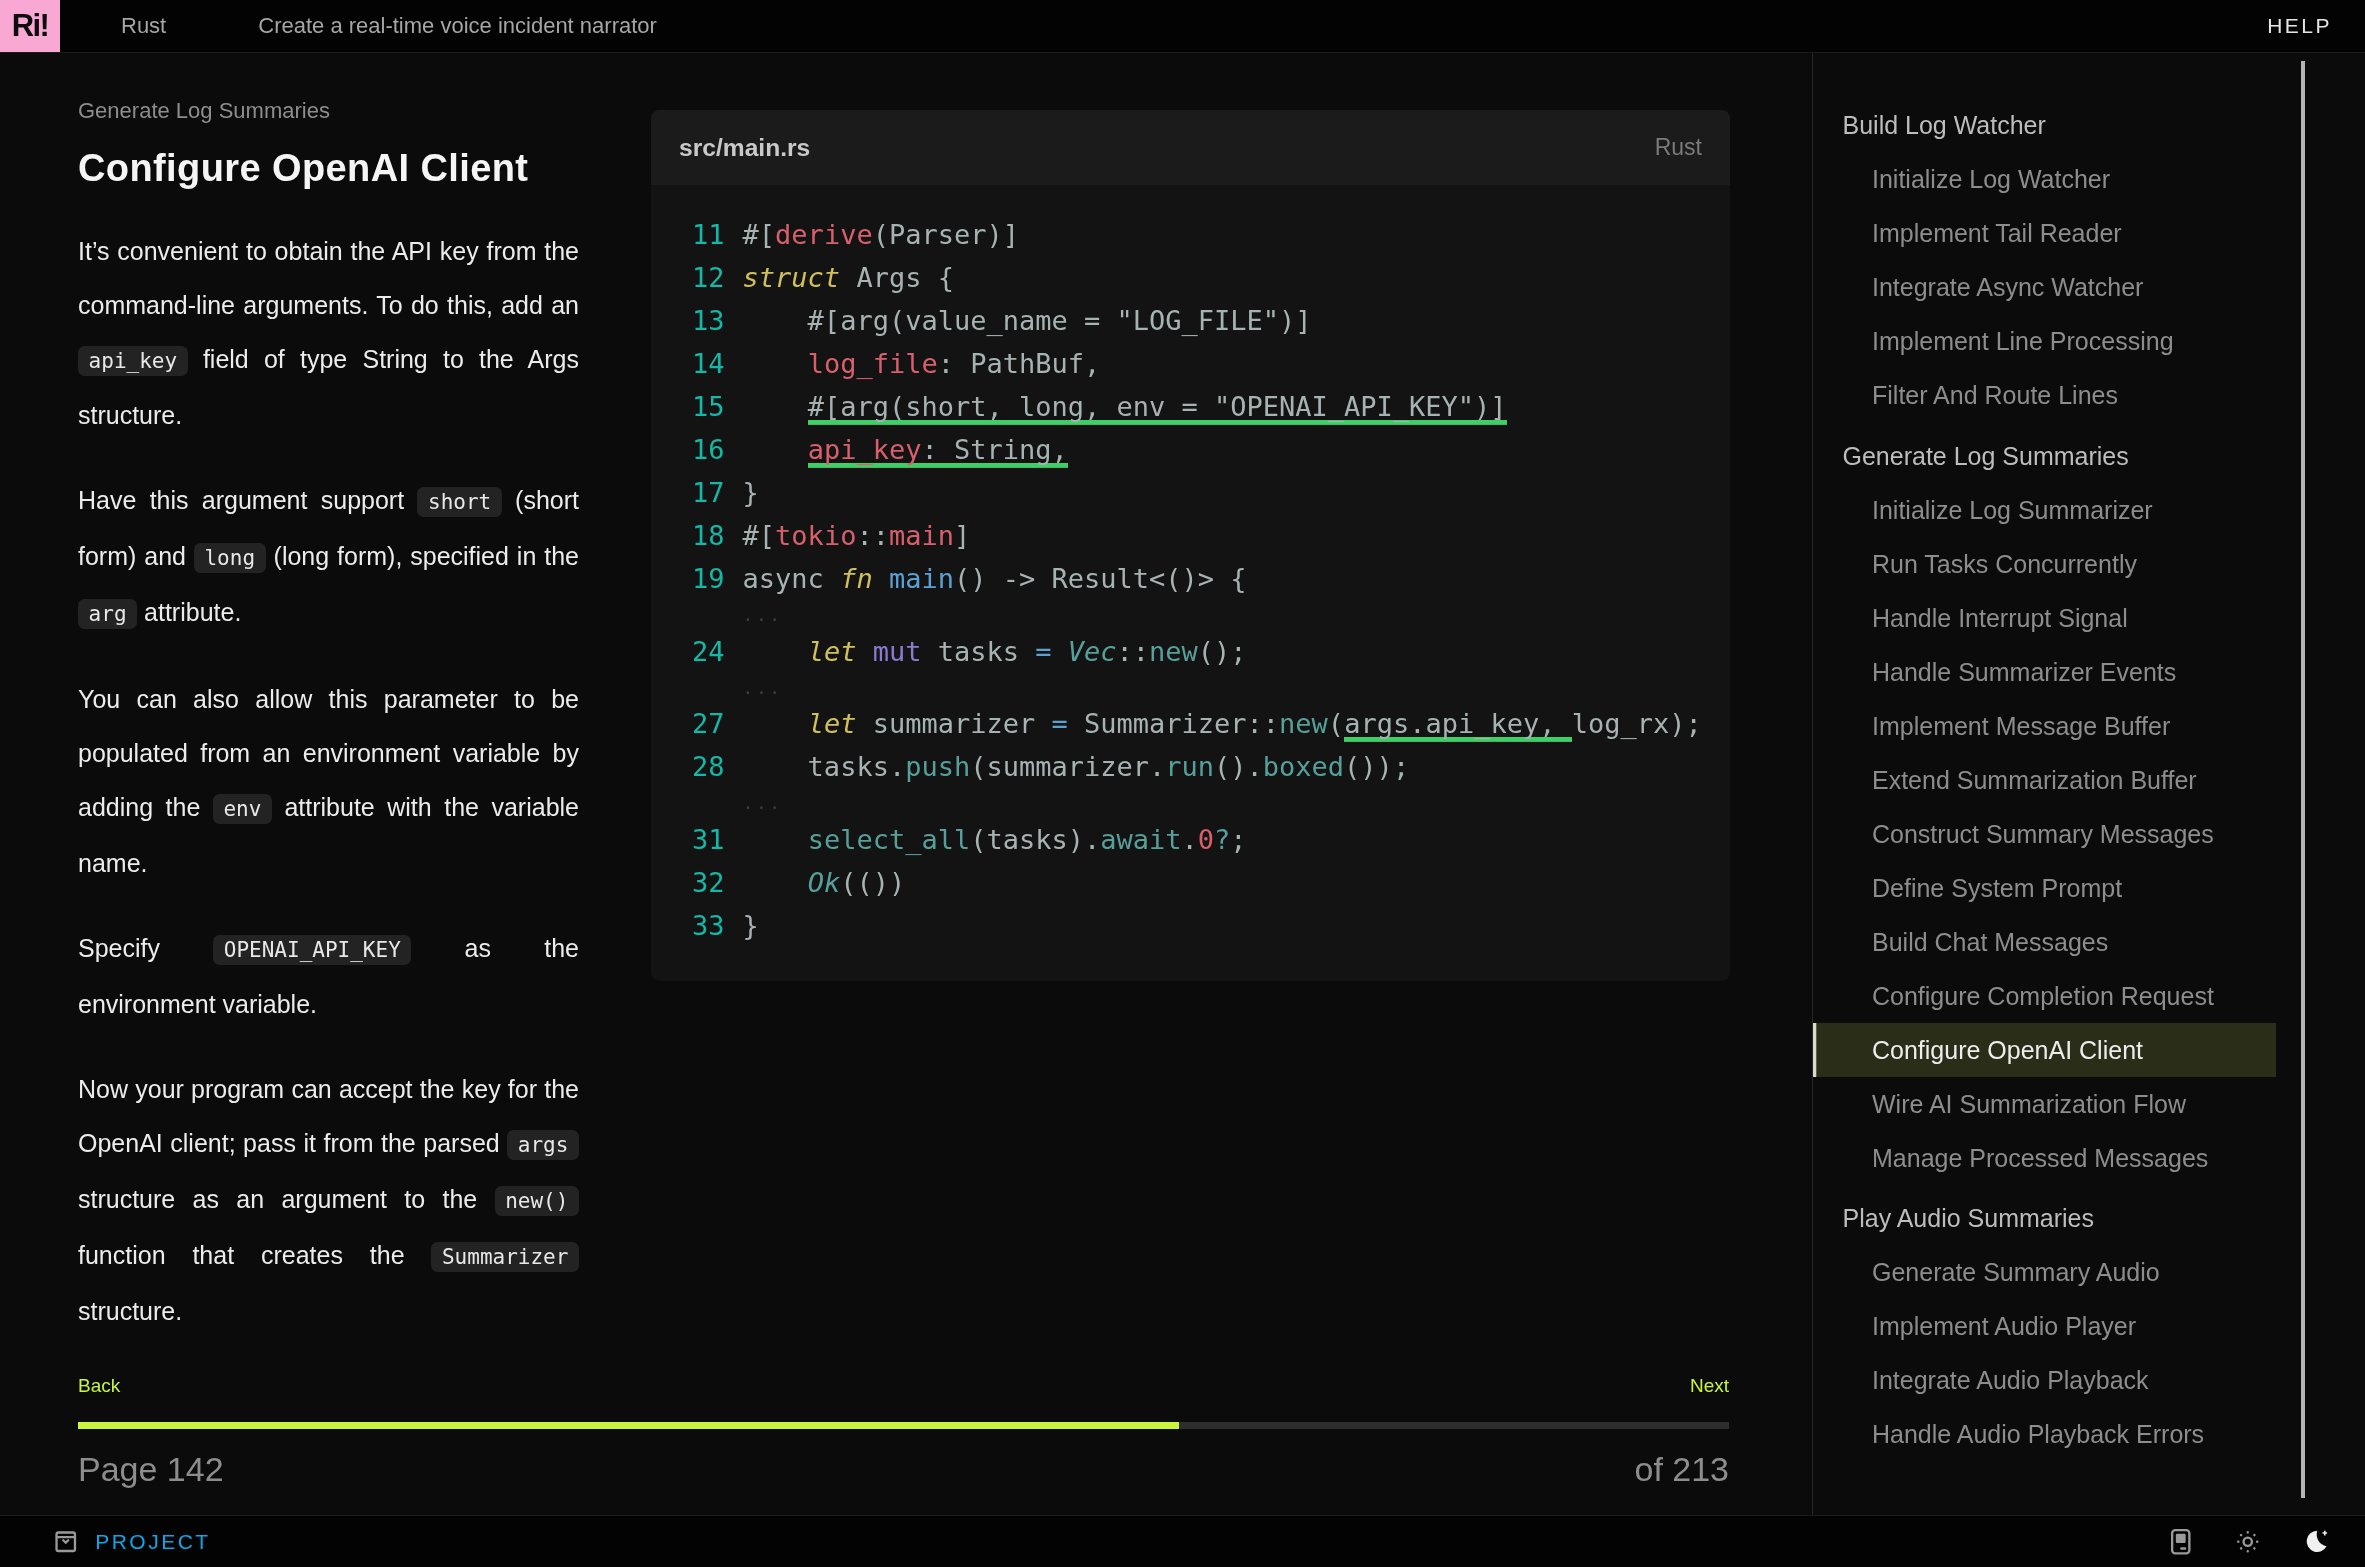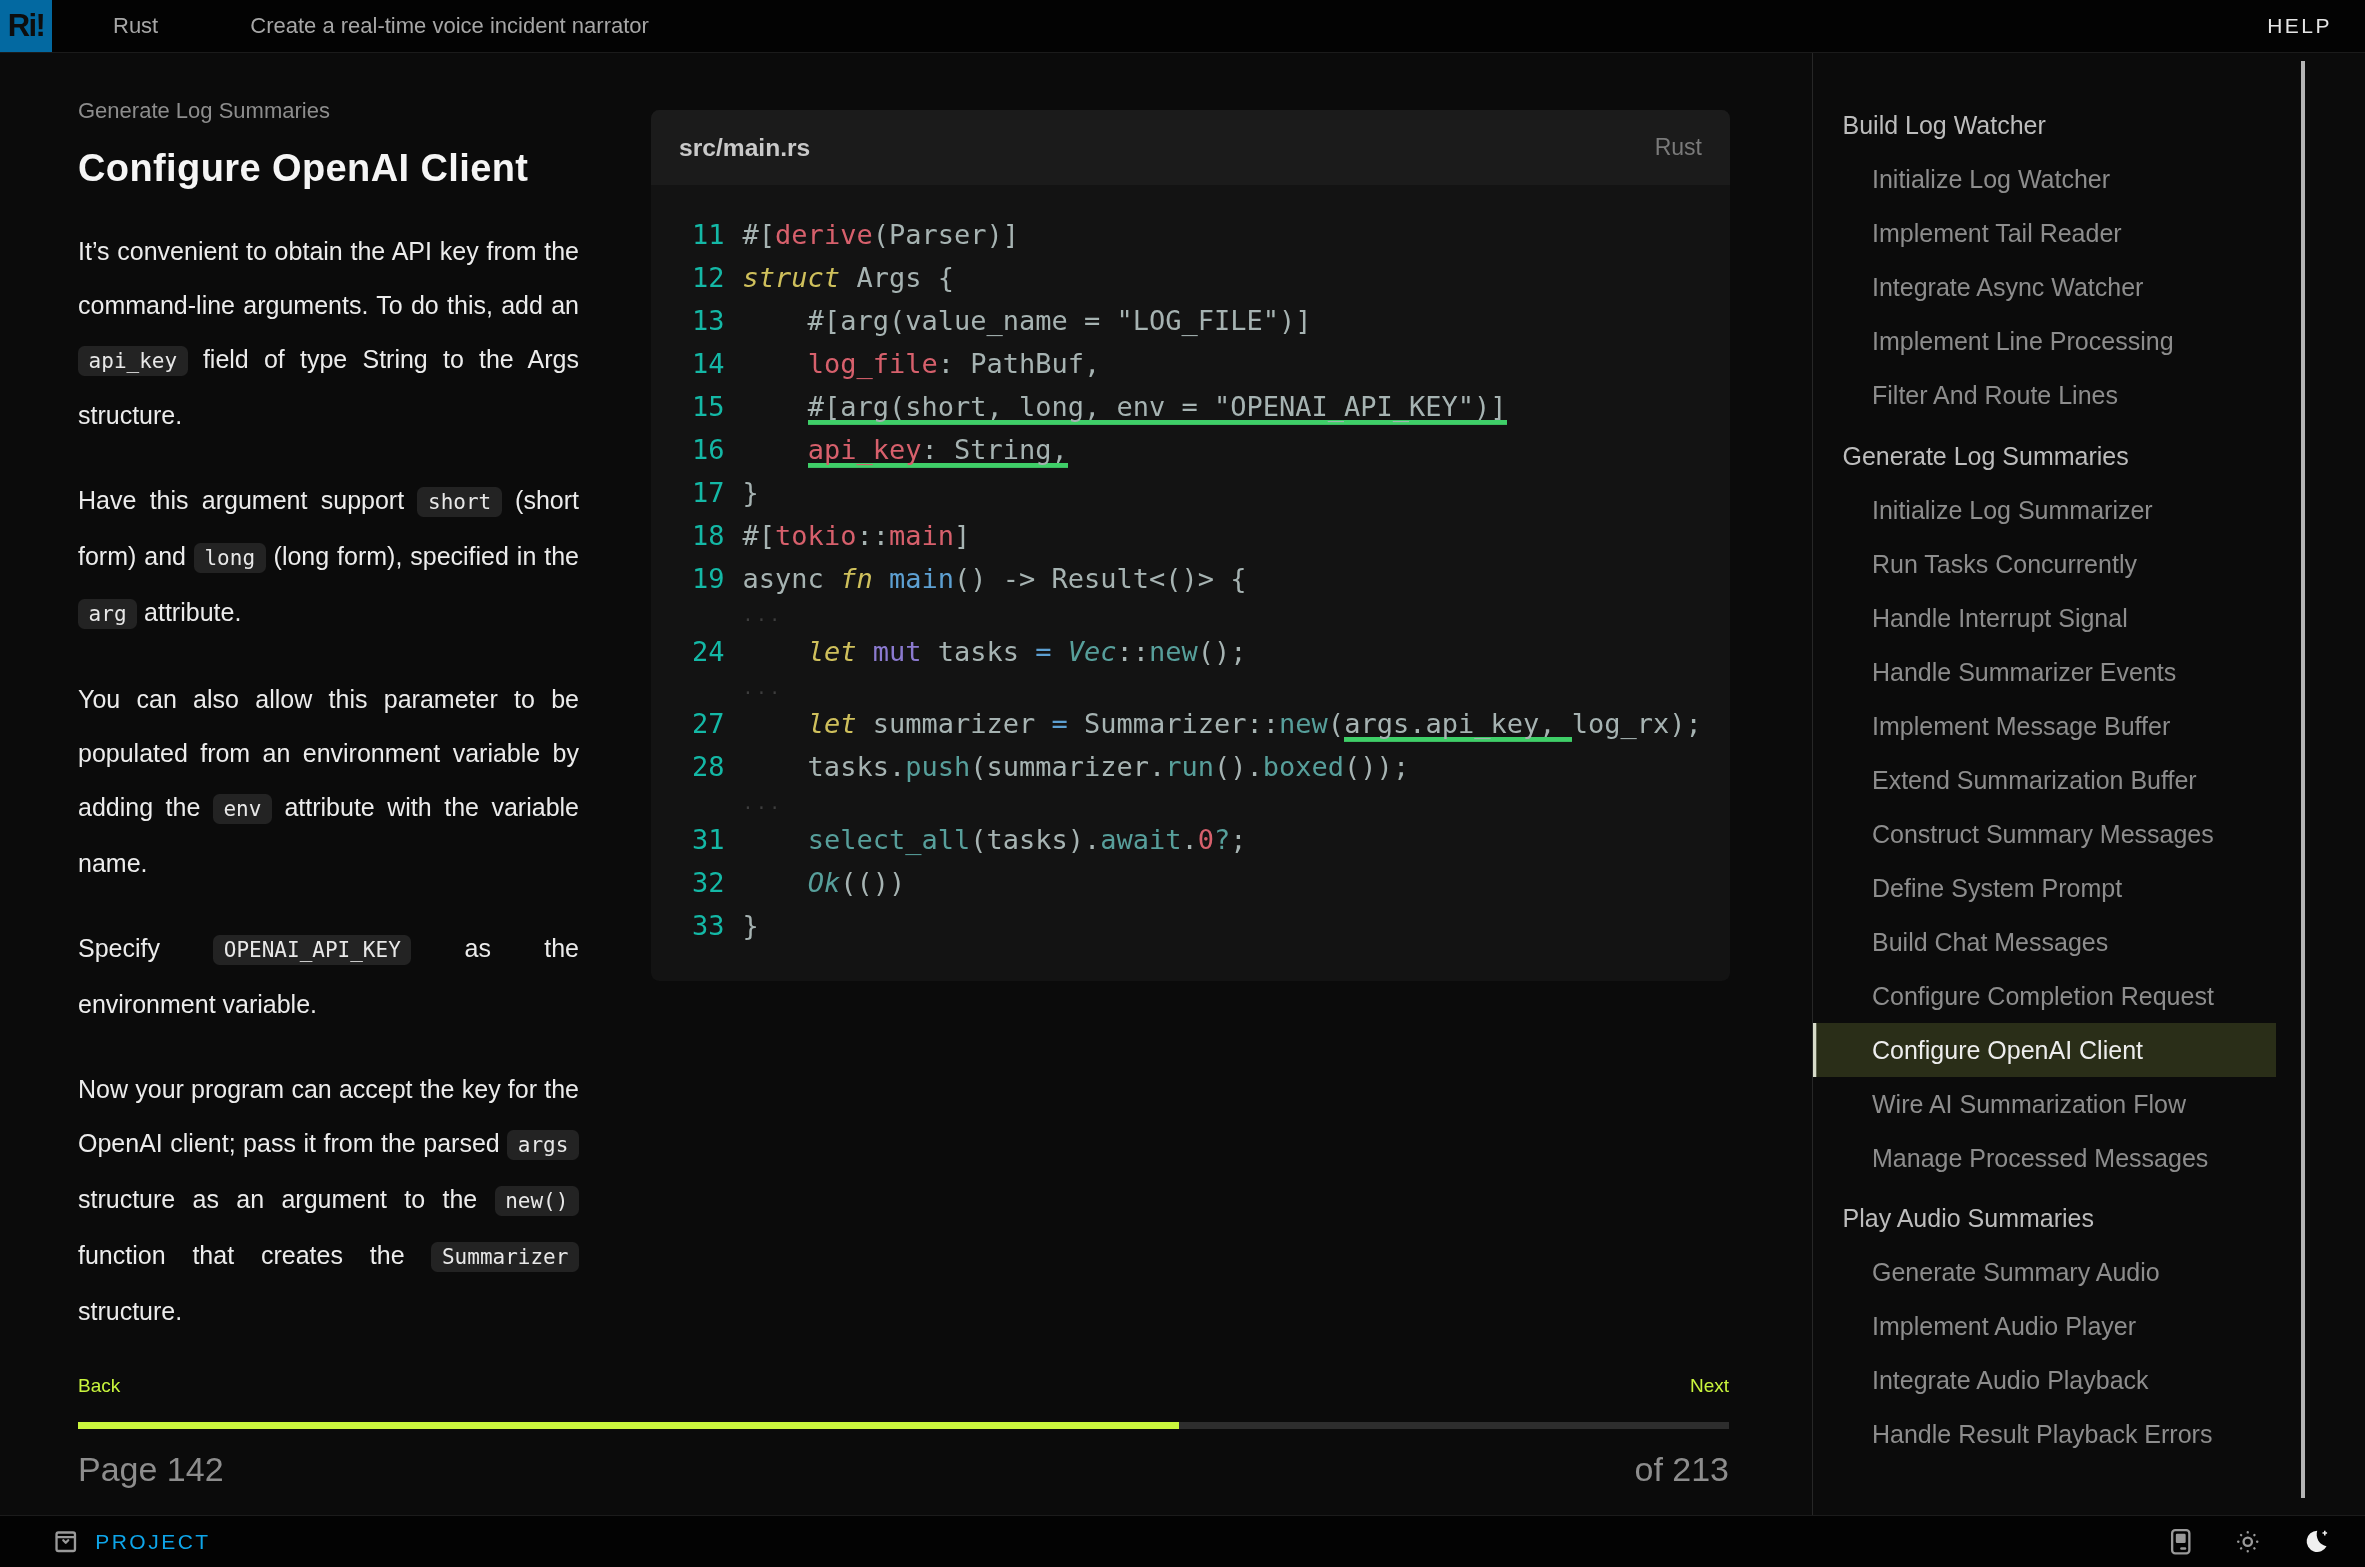--- a/index.html
+++ b/index.html
@@ -2,21 +2,21 @@
 <html style="font-size:13px"><head>
 <meta charset="utf-8">
 <style>
   html,body{margin:0;padding:0;background:#0b0b0b;}
   .page{position:relative;width:2366px;height:1568px;background:#0b0b0b;overflow:hidden;
         font-family:"Liberation Sans", sans-serif;-webkit-font-smoothing:antialiased;}
 
   
   .topbar{position:absolute;left:0;top:0;right:0;height:52px;background:#030303;
           border-bottom:1.6px solid #1b1b1b;display:flex;align-items:center;z-index:5;}
-  .logo{width:52px;height:52px;background:#0369a1;color:#0d0d0d;display:flex;align-items:center;
+  .logo{width:60px;height:52px;background:#f9a8d4;color:#0d0d0d;display:flex;align-items:center;
         justify-content:center;font-weight:800;font-size:31px;letter-spacing:-1.6px;flex:none;}
   .topbar-lang{margin-left:61px;color:#a6a6a6;font-size:22px;}
   .topbar-title{margin-left:92px;color:#a6a6a6;font-size:22px;}
   .topbar-help{margin-left:auto;margin-right:34px;color:#e5e5e5;font-size:21px;letter-spacing:2.5px;cursor:pointer;}
 
   
   .article{position:absolute;left:78px;top:98px;width:501px;height:1267px;overflow:hidden;}
   .breadcrumb{font-size:22px;color:#8d8d8d;margin-bottom:23px;}
   .article h1{margin:0 0 34px 0;font-size:38px;font-weight:700;color:#f5f5f5;letter-spacing:0.4px;}
   .article p{margin:0 0 31px 0;font-size:25px;line-height:54px;color:#ececec;text-align:justify;}
@@ -139,21 +139,21 @@
         <div class="nav-item">Define System Prompt</div>
         <div class="nav-item">Build Chat Messages</div>
         <div class="nav-item">Configure Completion Request</div>
         <div class="nav-item active">Configure OpenAI Client</div>
         <div class="nav-item">Wire AI Summarization Flow</div>
         <div class="nav-item">Manage Processed Messages</div>
         <div class="nav-section-title">Play Audio Summaries</div>
         <div class="nav-item">Generate Summary Audio</div>
         <div class="nav-item">Implement Audio Player</div>
         <div class="nav-item">Integrate Audio Playback</div>
-        <div class="nav-item">Handle Result Playback Errors</div>
+        <div class="nav-item">Handle Audio Playback Errors</div>
       </div>
     <div class="scroll-thumb"></div>
   </div>
 
   <div class="footer">
     <div class="footer-nav">
       <span class="nav-link">Back</span>
       <span class="nav-link">Next</span>
     </div>
     <div class="progress-track">

